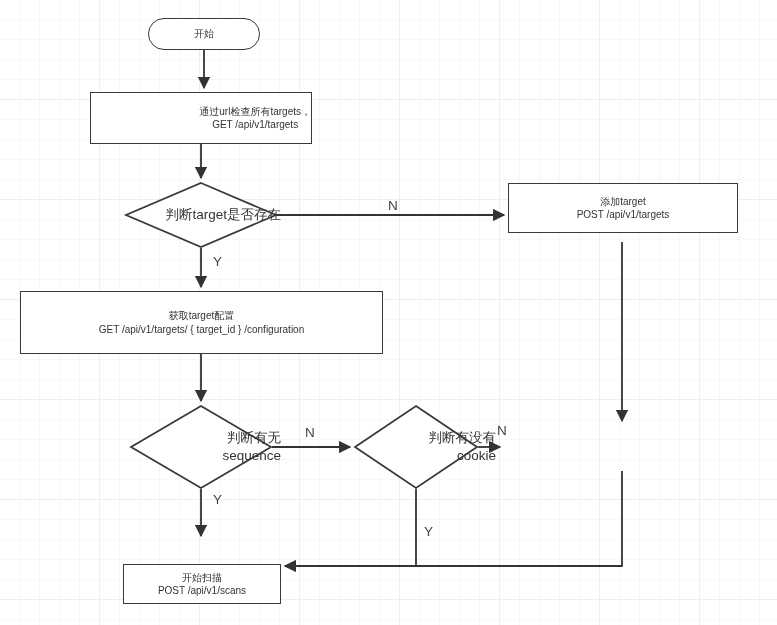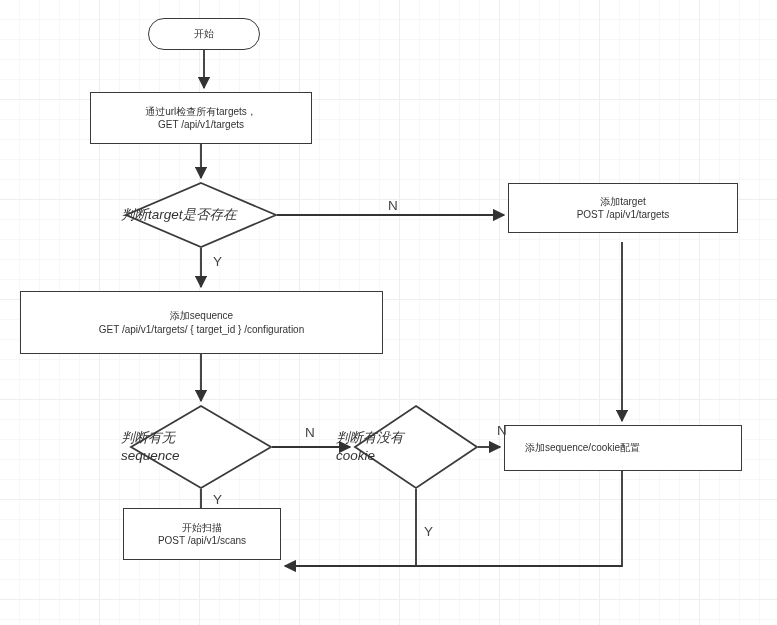--- a/index.html
+++ b/index.html
@@ -58,27 +58,26 @@
   .diamond-wrap svg {
     position: absolute;
     left: 0; top: 0;
     overflow: visible;
   }
   .diamond-label {
     position: absolute;
     left: 50%;
     top: 50%;
     transform: translate(-50%, -50%);
-    text-align: left;
+    text-align: right;
     color: #333333;
     font-size: 13.5px;
     line-height: 1.3;
     white-space: pre-line;
     width: 160px;
-    font-style: italic;
   }
   .edge-label {
     position: absolute;
     color: #444444;
     font-size: 13.5px;
     z-index: 3;
     background: transparent;
   }
   .cfgbox {
     justify-content: flex-start;
@@ -117,63 +116,60 @@
 
     <path d="M 416 489 L 416 566 L 285 566" stroke="#333333" stroke-width="1.8" fill="none" marker-end="url(#arrow)"></path>
 
     <path d="M 622 471 L 622 566 L 416 566" stroke="#333333" stroke-width="1.8" fill="none"></path>
   </svg>
 
   <div class="node terminal" style="left:148px; top:18px; width:112px; height:32px;">
     <span>开始</span>
   </div>
 
-  <div class="node" style="left:90px; top:92px; width:222px; height:52px;">
+  <div class="node" style="left:90px; top:92px; width:222px; height:52px;justify-content:flex-end;">
     <span>通过url检查所有targets，
 GET /api/v1/targets</span>
   </div>
 
   <div class="diamond-wrap" style="left:125px; top:182px; width:152px; height:66px;">
     <svg width="152" height="66" viewBox="0 0 152 66">
       <polygon points="76,1 151,33 76,65 1,33" fill="#ffffff" stroke="#3a3a3a" stroke-width="1.8"></polygon>
     </svg>
     <div class="diamond-label">判断target是否存在</div>
   </div>
 
   <div class="node" style="left:508px; top:183px; width:230px; height:50px;">
     <span>添加target
 POST /api/v1/targets</span>
   </div>
 
   <div class="node" style="left:20px; top:291px; width:363px; height:63px;">
-    <span>添加sequence
+    <span>获取target配置
 GET /api/v1/targets/ { target_id } /configuration</span>
   </div>
 
   <div class="diamond-wrap" style="left:354px; top:405px; width:124px; height:84px;">
     <svg width="124" height="84" viewBox="0 0 124 84">
       <polygon points="62,1 123,42 62,83 1,42" fill="#ffffff" stroke="#3a3a3a" stroke-width="1.8"></polygon>
     </svg>
     <div class="diamond-label">判断有没有
 cookie</div>
   </div>
 
   <div class="diamond-wrap" style="left:130px; top:405px; width:142px; height:84px;">
     <svg width="142" height="84" viewBox="0 0 142 84">
       <polygon points="71,1 141,42 71,83 1,42" fill="#ffffff" stroke="#3a3a3a" stroke-width="1.8"></polygon>
     </svg>
     <div class="diamond-label">判断有无
 sequence</div>
   </div>
 
-  <div class="node cfgbox" style="left:504px; top:425px; width:238px; height:46px;">
-    <span>添加sequence/cookie配置</span>
-  </div>
 
-  <div class="node" style="left:123px; top:508px; width:158px; height:52px;">
+  <div class="node" style="left:123px; top:564px; width:158px; height:40px;">
     <span>开始扫描
 POST /api/v1/scans</span>
   </div>
 
   <div class="edge-label" style="left:388px; top:198px;">N</div>
   <div class="edge-label" style="left:213px; top:254px;">Y</div>
   <div class="edge-label" style="left:305px; top:425px;">N</div>
   <div class="edge-label" style="left:497px; top:423px;">N</div>
   <div class="edge-label" style="left:213px; top:492px;">Y</div>
   <div class="edge-label" style="left:424px; top:524px;">Y</div>

